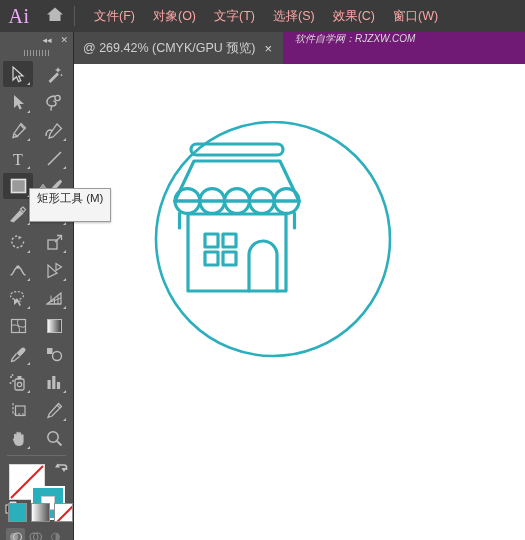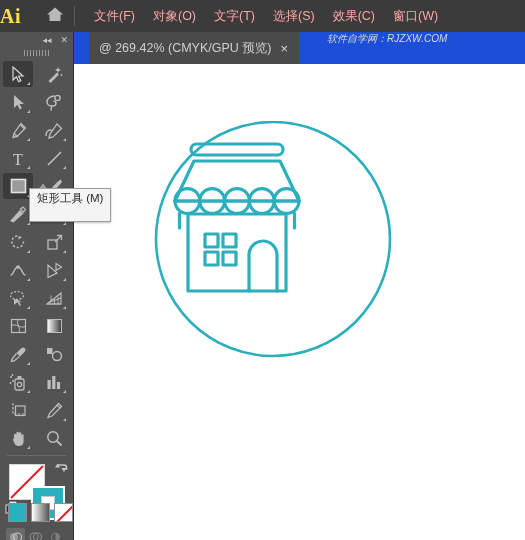--- a/index.html
+++ b/index.html
@@ -10,37 +10,37 @@
     -webkit-font-smoothing:antialiased;
   }
   .app{position:relative;width:525px;height:540px;}
 
   
   .menubar{
     position:absolute;left:0;top:0;width:525px;height:32px;
     background:#3b3b3b;display:flex;align-items:center;
   }
   .ai-logo{
-    width:38px;height:32px;display:flex;align-items:center;justify-content:flex-start;
-    color:#fde047;font-size:20px;font-weight:bold;letter-spacing:.5px;
+    width:38px;height:32px;display:flex;align-items:center;justify-content:center;
+    color:#f0abfc;font-size:20px;font-weight:normal;letter-spacing:.5px;
     font-family:"Liberation Serif","DejaVu Serif",serif;
   }
   .home-btn{
     width:34px;height:32px;display:flex;align-items:center;justify-content:center;
   }
   .menu-sep{width:1px;height:20px;background:#5a5a5a;margin:0 6px 0 2px;}
   .menu-items{display:flex;align-items:center;gap:0px;margin-left:4px;}
   .menu-item{
     color:#fca5a5;font-size:12.5px;padding:4px 9px;white-space:nowrap;cursor:default;
   }
 
   
   .tabbar{
     position:absolute;left:0;top:32px;width:525px;height:32px;
-    background:#1d4ed8;display:flex;align-items:stretch;gap:16px;
+    background:#701a75;display:flex;align-items:stretch;
   }
   .doctab{
     display:flex;align-items:center;gap:7px;
     background:#4a4a4a;padding:0 9px 0 10px;height:32px;
     color:#cfcfcf;font-size:12.5px;white-space:nowrap;
   }
   .doctab .tabclose{color:#d8d8d8;font-size:13px;line-height:1;padding:0 2px;cursor:pointer;}
   .sitetab{
     display:flex;padding:0 12px;height:32px;
     color:#d8d8d8;font-size:10px;white-space:nowrap;font-style:italic;

